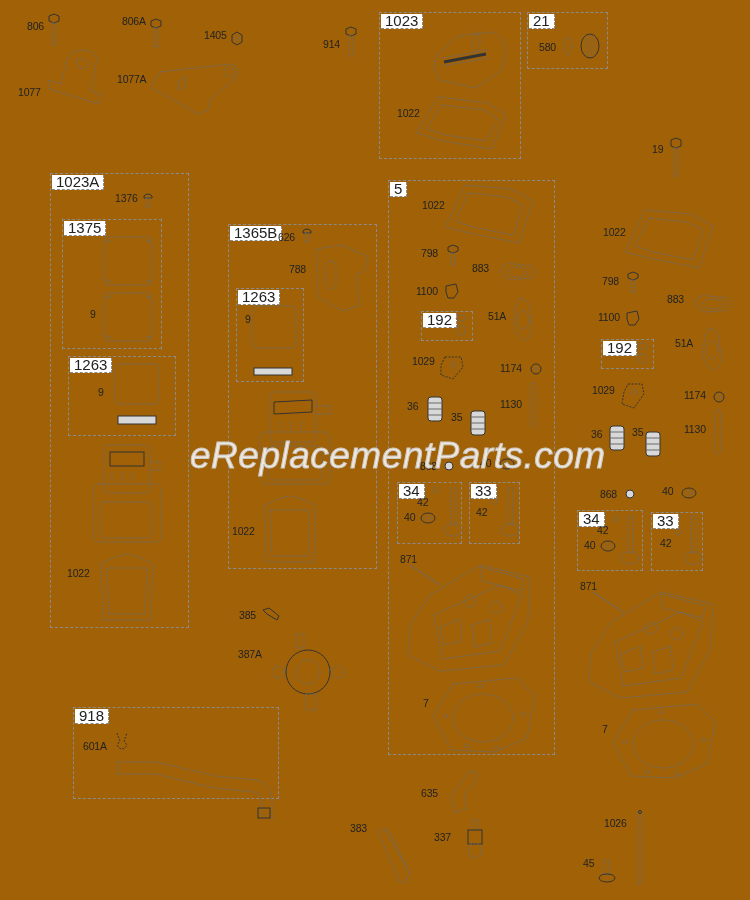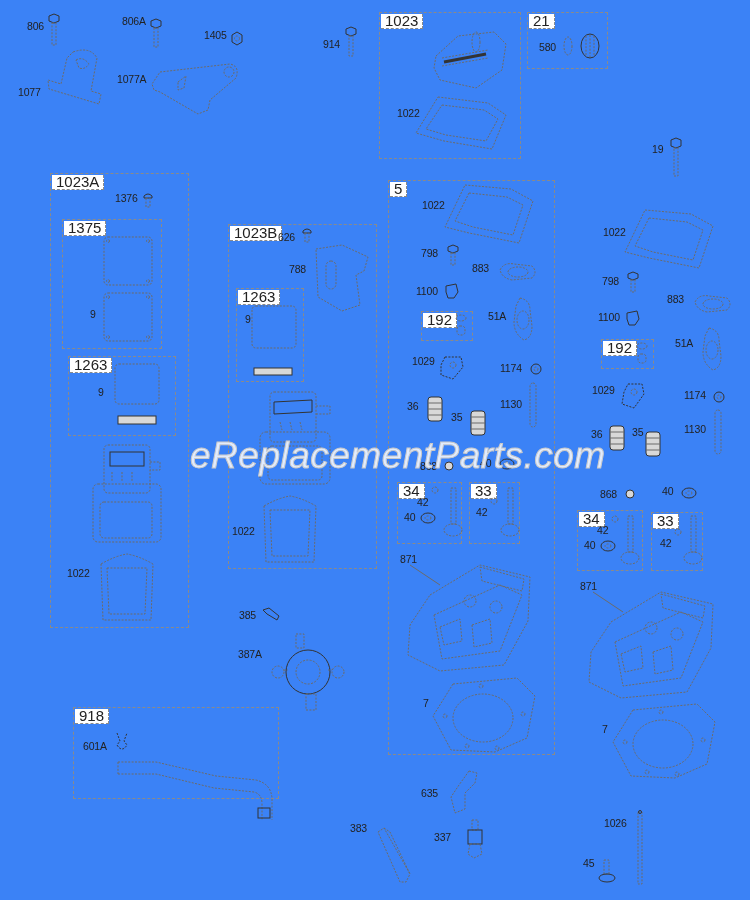--- a/index.html
+++ b/index.html
@@ -1,16 +1,16 @@
 <!DOCTYPE html>
 <html><head>
 <meta charset="utf-8">
 <style>
   html,body{margin:0;padding:0;background:#ffffff;}
-  #canvas{position:relative;width:750px;height:900px;overflow:hidden;background:#3b82f6;font-family:"Liberation Sans",sans-serif;}
+  #canvas{position:relative;width:750px;height:900px;overflow:hidden;background:#a16207;font-family:"Liberation Sans",sans-serif;}
   .lbl{position:absolute;font-size:10.5px;color:#222;letter-spacing:-0.2px;white-space:nowrap;line-height:12px;}
   .box{position:absolute;border:1px dashed #8a8a8a;box-sizing:border-box;}
   .tag{position:absolute;left:1px;top:1px;border:1px dashed #8a8a8a;border-top:none;border-left:none;padding:1px 4px;font-size:15px;color:#222;background:#fff;line-height:12px;}
   svg.part{position:absolute;overflow:visible;}
   svg.part *{fill:none;stroke:#6b6b6b;stroke-width:1;stroke-dasharray:2 1.4;}
   svg.part .solid{stroke-dasharray:none;}
   svg.part .dark{stroke:#333;}
   svg.part .fillg{fill:#d8d8d8;}
   #watermark{position:absolute;left:190px;top:435px;font-size:37px;color:rgba(255,255,255,0.85);-webkit-text-stroke:1px #c9c9c9;letter-spacing:0.5px;font-family:"Liberation Sans",sans-serif;white-space:nowrap;pointer-events:none;font-style:italic;}
 </style>
@@ -135,21 +135,21 @@
       <path d="M60,20 L70,20 L70,28 L60,28"></path>
     </svg>
 
   <span class="lbl" style="left:67px;top:567px">1022</span>
   <svg class="part" style="left:99px;top:554px" width="56" height="68">
       <path d="M2,10 Q16,2 28,0 Q40,2 54,10 L52,66 L4,66 Z"></path>
       <path d="M8,14 L48,14 L46,60 L10,60 Z"></path>
     </svg>
 
   <div class="box" style="left:228px;top:224px;width:149px;height:345px">
-    <span class="tag">1023B</span>
+    <span class="tag">1365B</span>
   </div>
   <span class="lbl" style="left:278px;top:231px">626</span>
   <svg class="part" style="left:302px;top:228px" width="10" height="16">
       <path class="solid dark" d="M1,3 Q5,-1 9,3 L9,5 L1,5 Z"></path>
       <rect x="3" y="5" width="4" height="9"></rect>
     </svg>
   <span class="lbl" style="left:289px;top:263px">788</span>
   <svg class="part" style="left:312px;top:245px" width="60" height="68">
     <path d="M4,4 L30,0 L56,12 L52,26 L44,30 L48,60 L30,66 L6,52 Z"></path>
       <rect x="14" y="16" width="10" height="28" rx="5"></rect>

